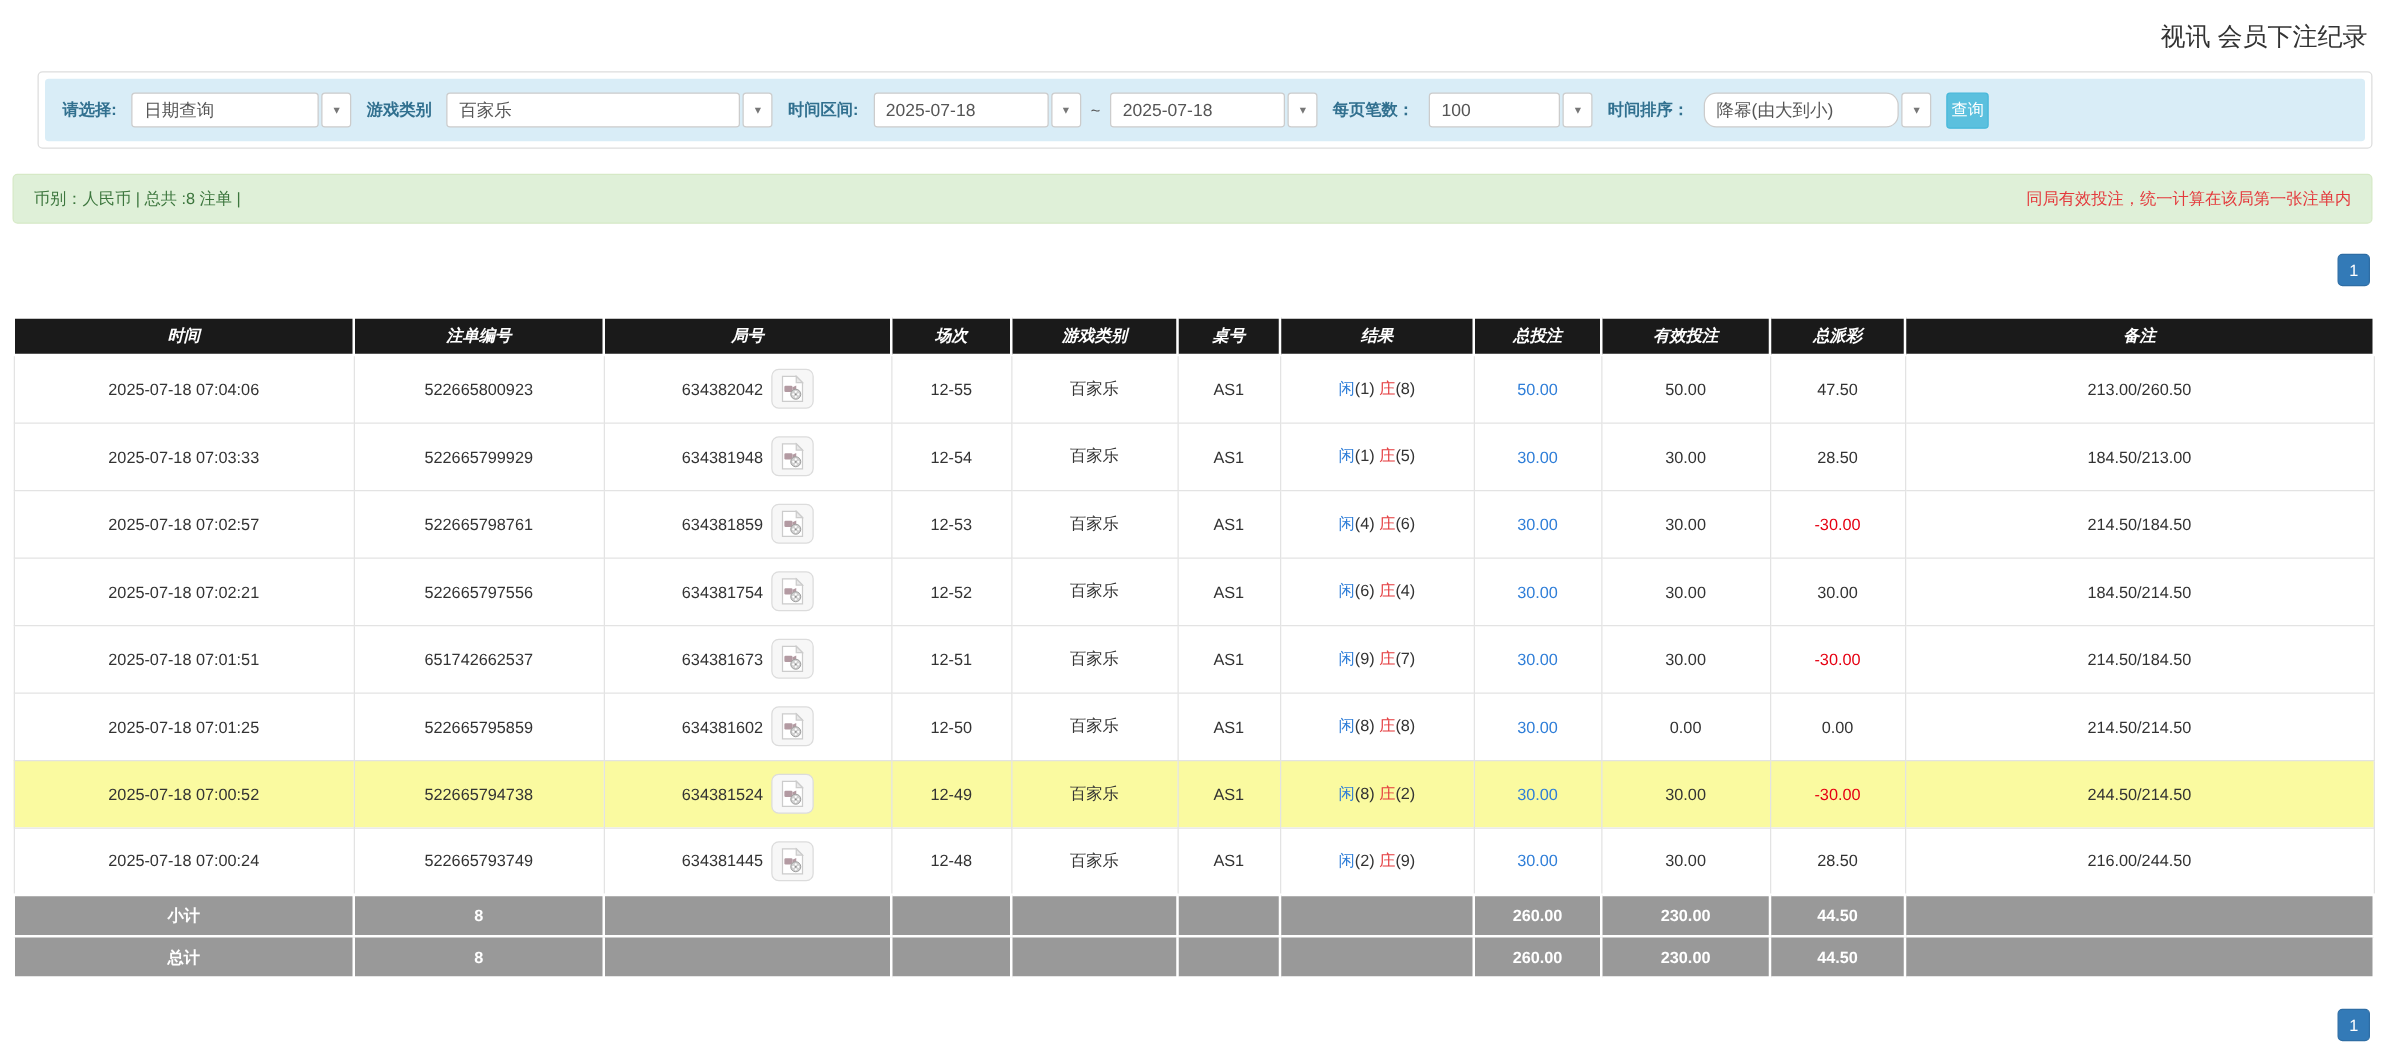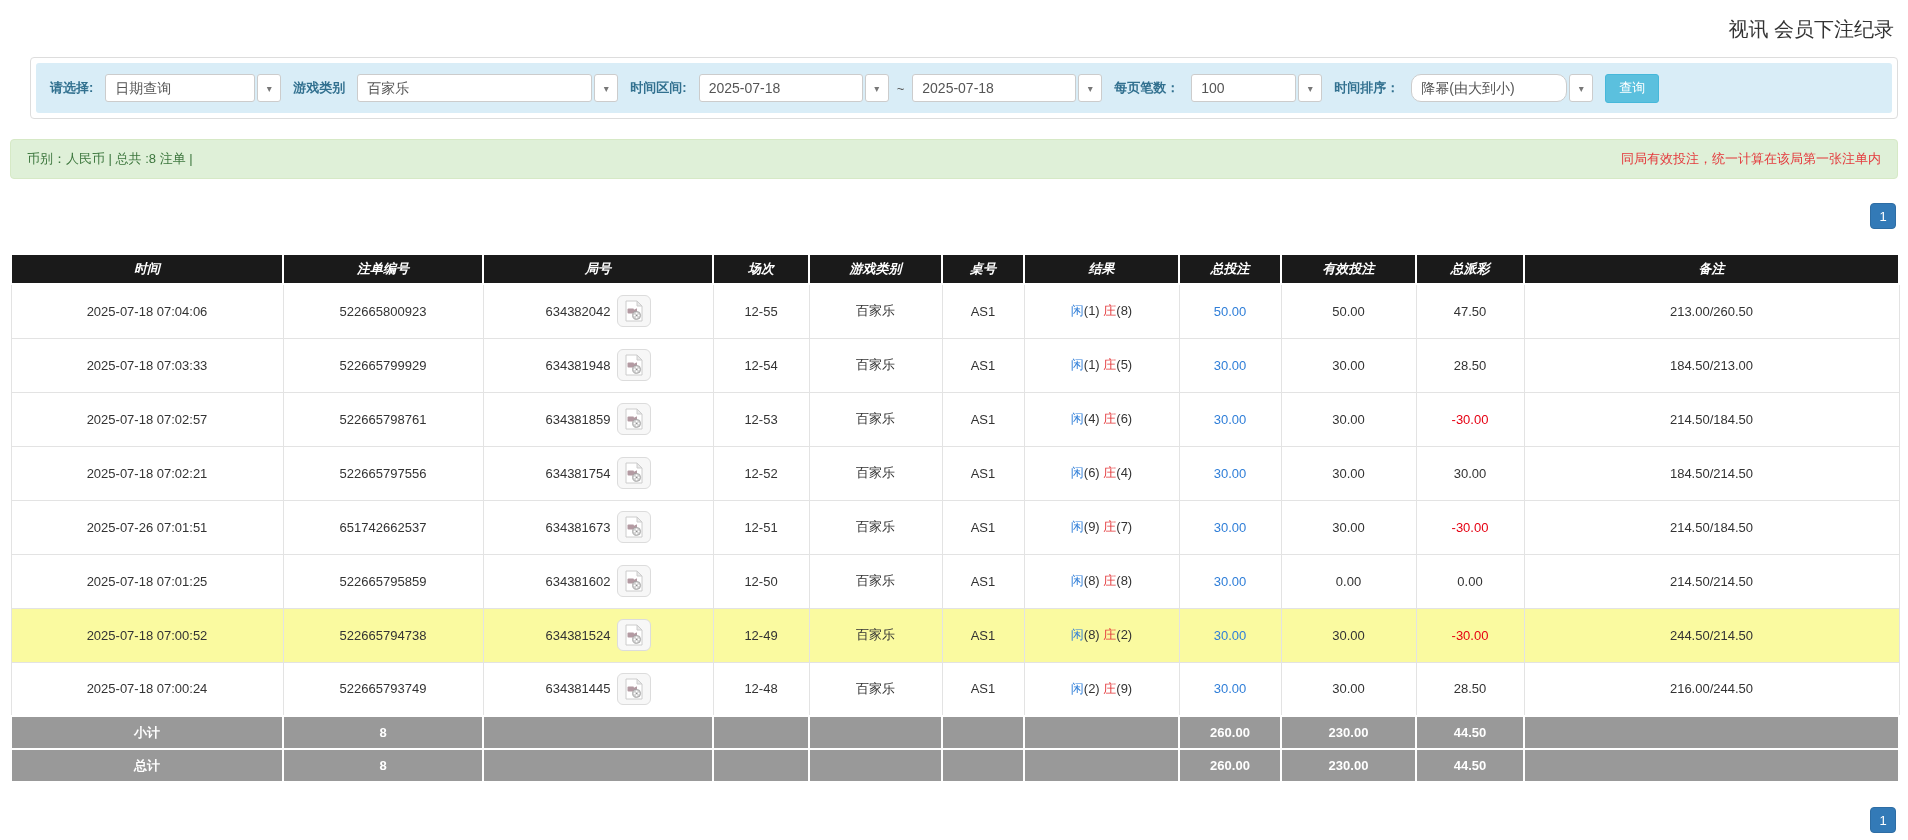--- a/index.html
+++ b/index.html
@@ -26,25 +26,25 @@
   .flabel{font-size:13px;font-weight:bold;color:#31708f;}
   .combo{display:flex;align-items:center;gap:2px;}
   .combo-text{
     background:#fff;border:1px solid #ccc;border-radius:3px;height:28px;
     line-height:26px;padding:0 9px;font-size:14px;color:#555;overflow:hidden;
   }
   .combo-arrow{
     background:#fff;border:1px solid #ccc;border-radius:3px;height:28px;width:24px;
     display:flex;align-items:center;justify-content:center;font-size:10px;color:#777;cursor:pointer;
   }
-  .w150{width:150px;} .w235{width:235px;} .w160{width:164px;} .w105{width:105px;} .w140{width:156px;border-radius:10px;}
+  .w150{width:150px;} .w235{width:235px;} .w160{width:140px;} .w105{width:105px;} .w140{width:156px;border-radius:10px;}
   .tilde{font-size:13px;color:#555;margin:0 -4px;}
   .search-btn{
     background:var(--accent-button);border:1px solid #46b8da;border-radius:3px;
-    color:#fff;font-size:13px;height:29px;padding:0 13px;cursor:pointer;
+    color:#fff;font-size:13px;height:29px;padding:0 3px;cursor:pointer;
   }
 
   
   .info-bar{
     margin-top:20px;background:var(--info-bg);border:1px solid #d6e9c6;border-radius:4px;
     height:40px;display:flex;align-items:center;justify-content:space-between;padding:0 16px;
   }
   .info-left{font-size:13px;color:#3c763d;}
   .info-right{font-size:13px;color:var(--banker-red);}
 
@@ -300,21 +300,21 @@
     <td>
       <span class="player">闲</span><span>(6)</span>
       <span class="banker">庄</span><span>(4)</span>
     </td>
     <td><a class="link">30.00</a></td>
     <td>30.00</td>
     <td>30.00</td>
     <td>184.50/214.50</td>
   </tr>
         <tr>
-    <td>2025-07-26 07:01:51</td>
+    <td>2025-07-18 07:01:51</td>
     <td>651742662537</td>
     <td>
       <span class="round-wrap">
         <span>634381673</span>
         <button class="replay-btn">
           <svg width="20" height="22" viewBox="0 0 20 22">
             <path d="M2 1 h11 l5 5 v15 h-16 z" fill="#ffffff" stroke="#cccccc" stroke-width="1"></path>
             <path d="M13 1 l5 5 h-5 z" fill="#e9e9e9" stroke="#cccccc" stroke-width="1"></path>
             <rect x="3.5" y="8.5" width="6.5" height="5" rx="1" fill="#b39aa2"></rect>
             <polygon points="10,9.8 13,8.3 13,14 10,12.5" fill="#b39aa2"></polygon>

